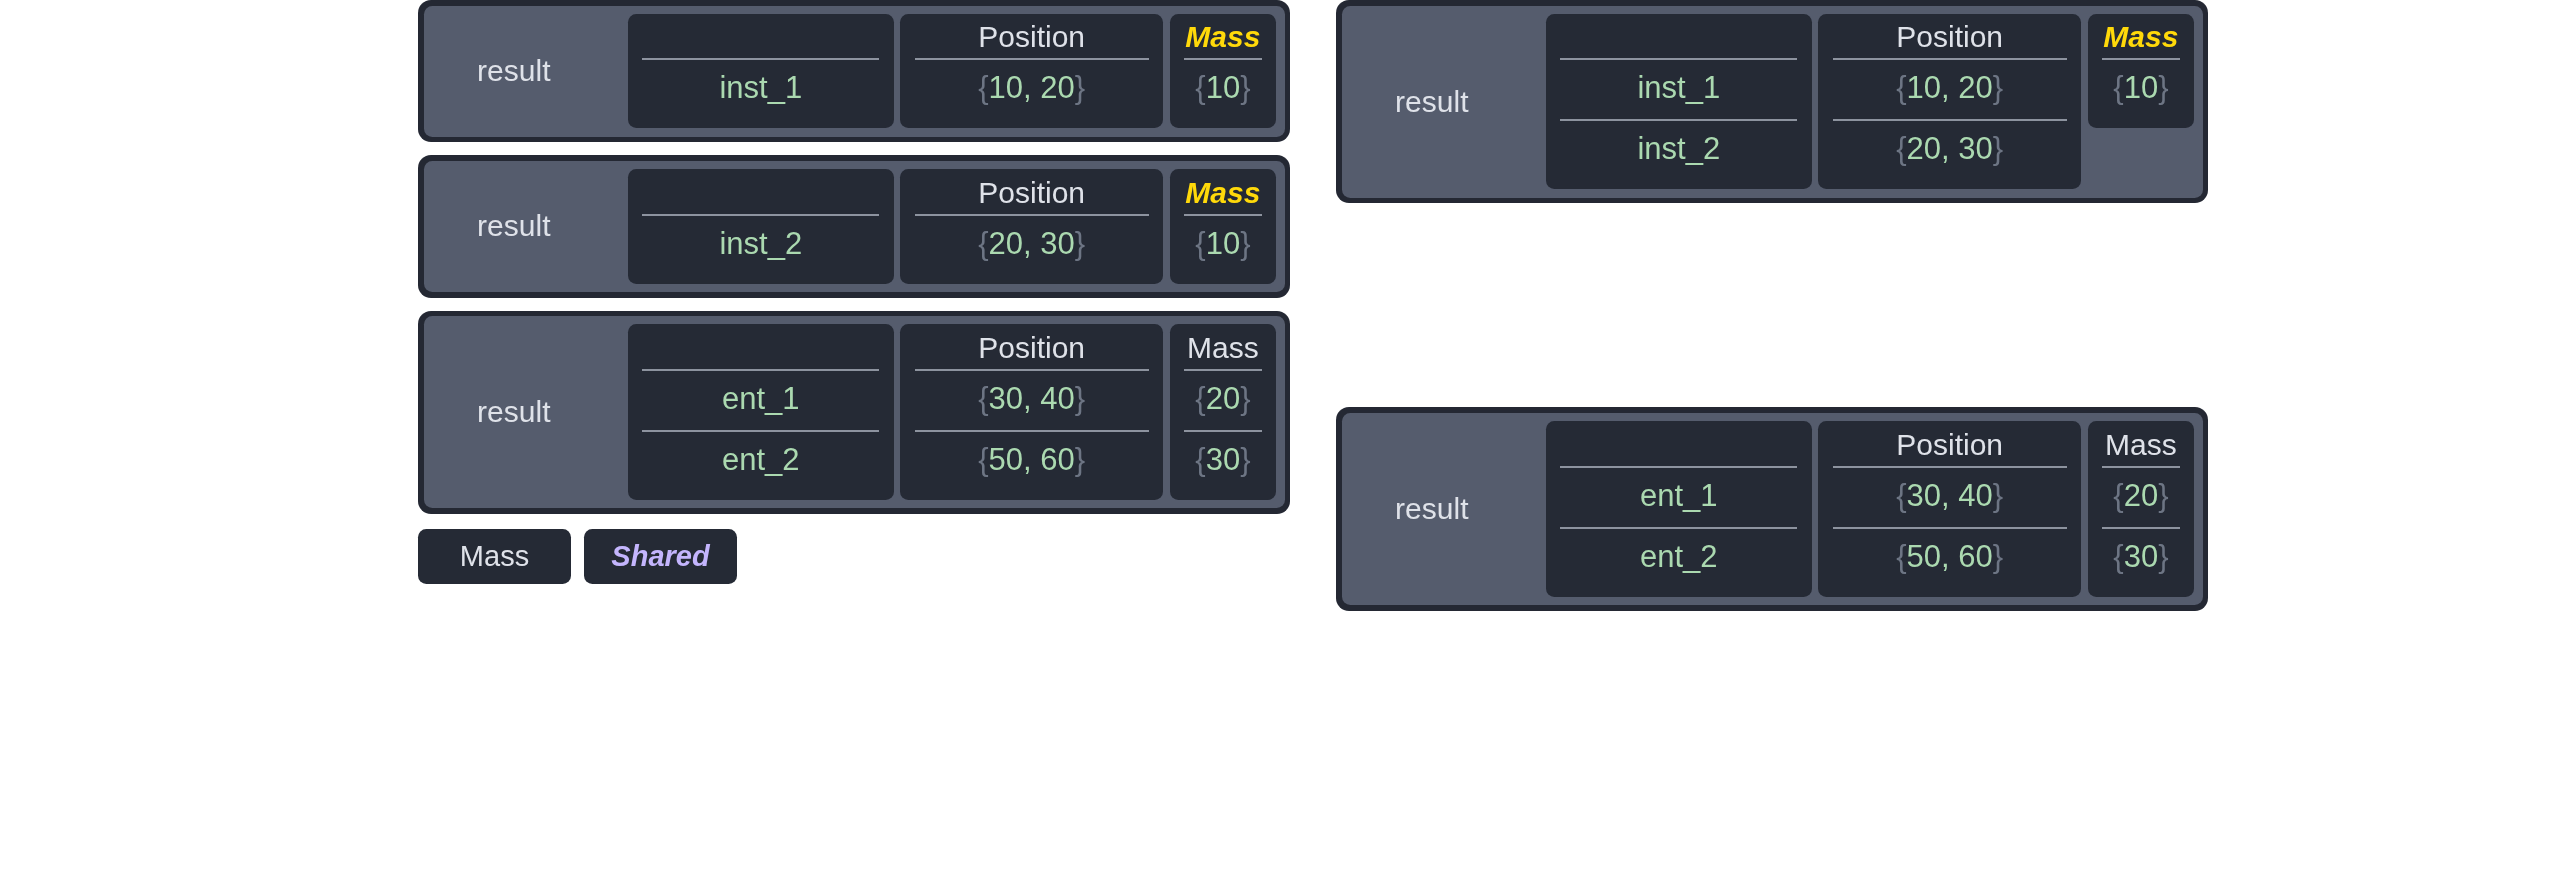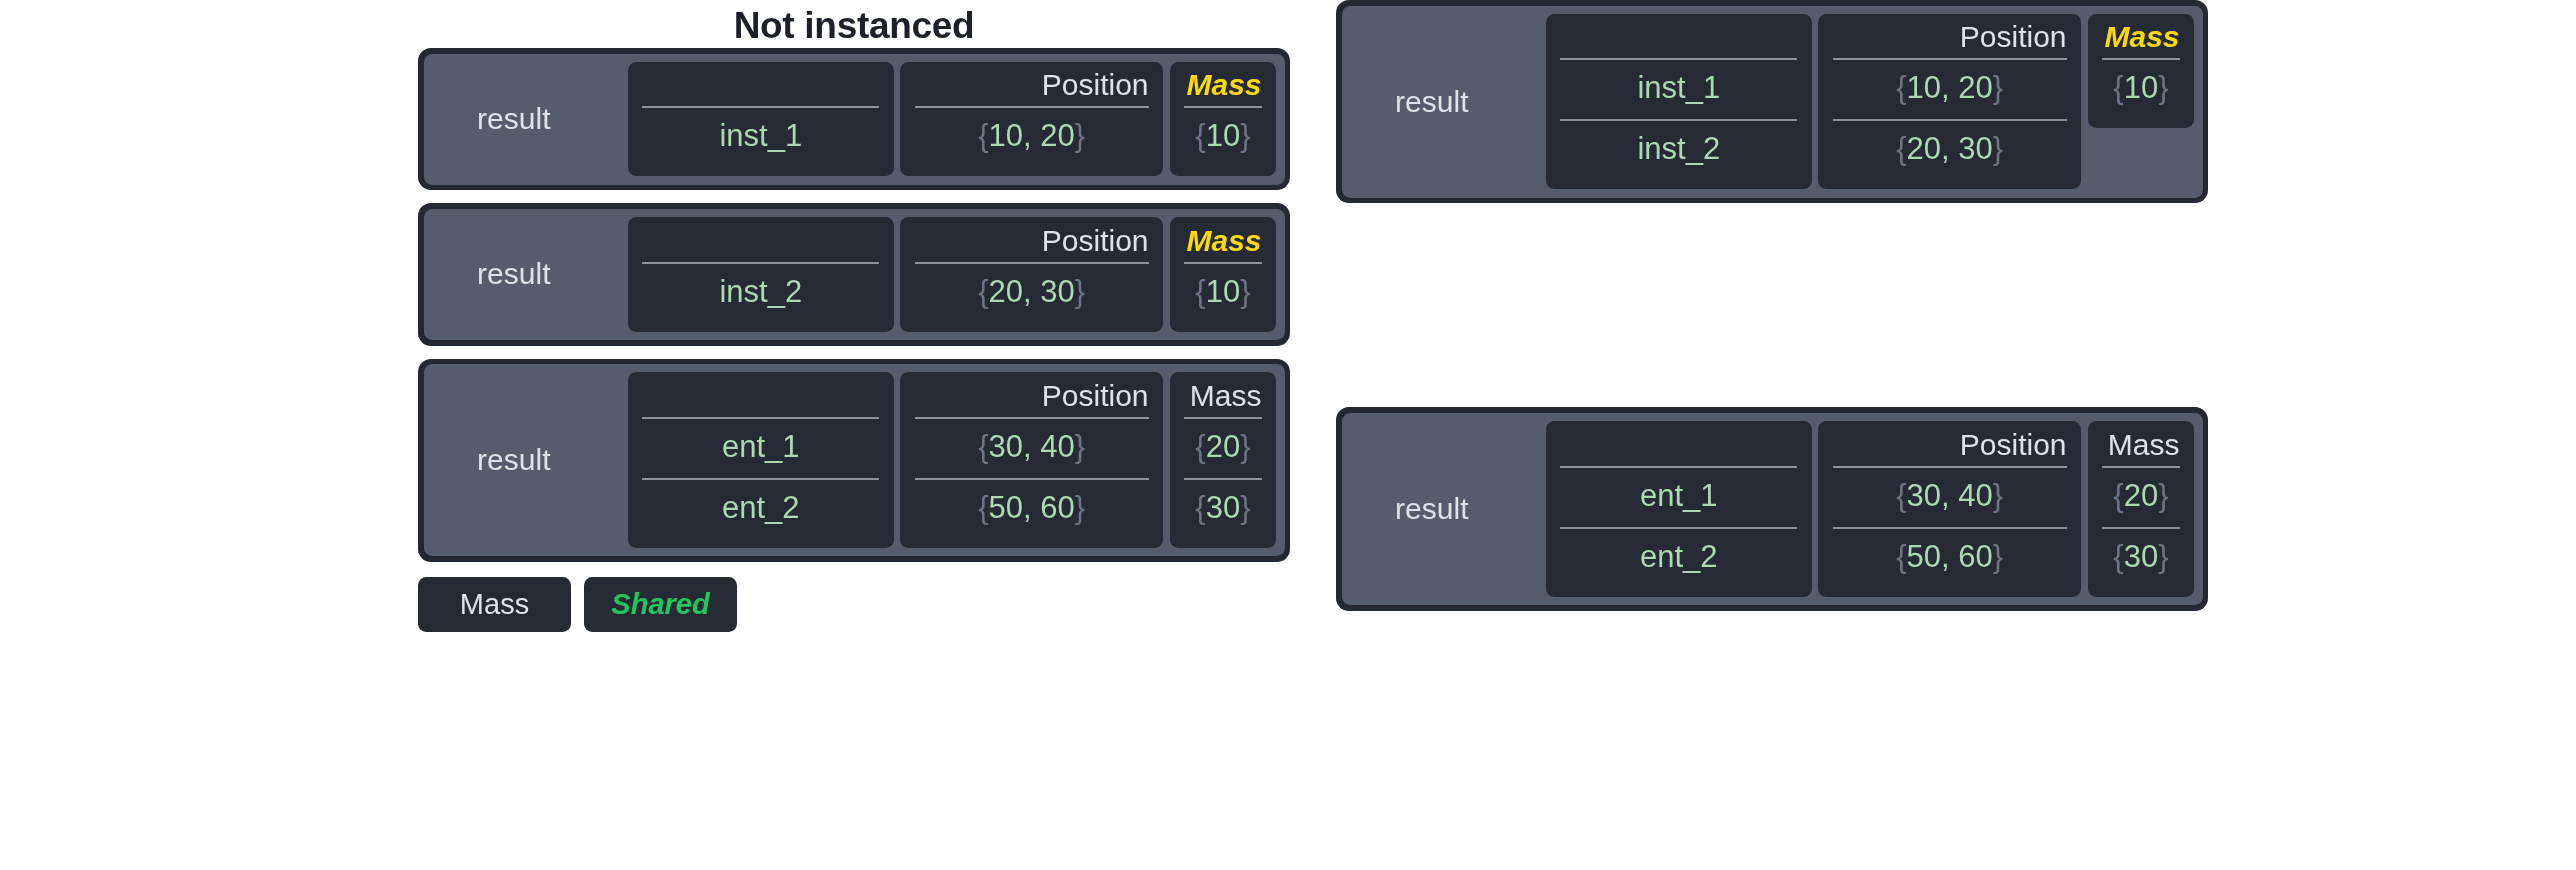--- a/index.html
+++ b/index.html
@@ -91,21 +91,21 @@
     display: flex;
     flex-direction: column;
   }
   .col-card.c-name { flex: 0 0 266px; width: 266px; margin-left: 32px; }
   .col-card.c-pos  { flex: 0 0 263px; width: 263px; }
   .col-card.c-mass { flex: 1 1 auto; }
 
   .col-head {
     font-size: 30px;
     line-height: 1.18;
-    text-align: right;
+    text-align: center;
     color: #dfe2e9;
     height: 39px;
     white-space: nowrap;
   }
   .col-head.blank { color: transparent; }
   .col-head.shared {
     color: #ffd90a;
     font-style: italic;
     font-weight: bold;
   }
@@ -139,35 +139,34 @@
     padding: 13px 24px;
     font-size: 29px;
     line-height: 1;
     color: #dfe2e9;
     text-align: center;
     box-sizing: border-box;
   }
   .legend-chip.owned  { min-width: 153px; }
   .legend-chip.shared {
     min-width: 153px;
-    color: #22c55e;
+    color: #c4b5fd;
     font-style: italic;
     font-weight: bold;
   }
 
   
   .spacer-block { height: 191px; }
 </style>
 </head>
 <body>
 
 <div class="board">
 
   <div class="column left">
-    <div class="col-heading">Not instanced</div>
 
     <div class="table-frame">
       <div class="table-inner">
         <div class="result-cell">result</div>
         <div class="cols rows-1">
           <div class="col-card c-name">
             <div class="col-head blank"></div>
             <div class="cell">inst_1</div>
           </div>
           <div class="col-card c-pos">

